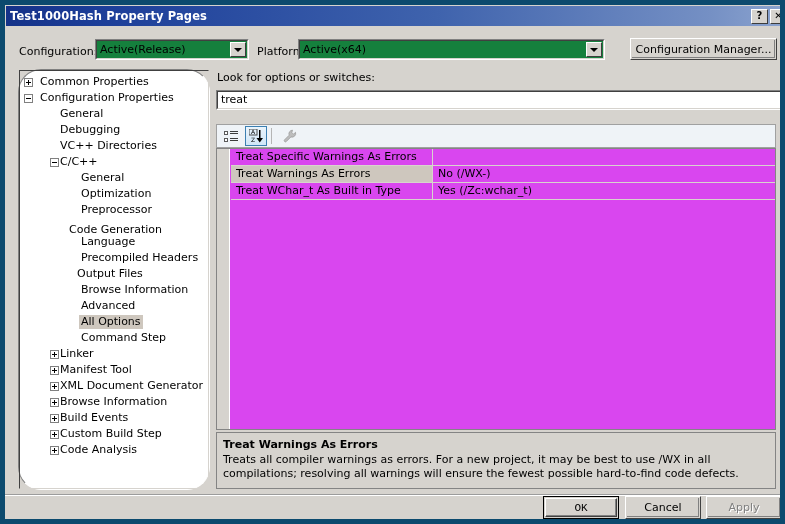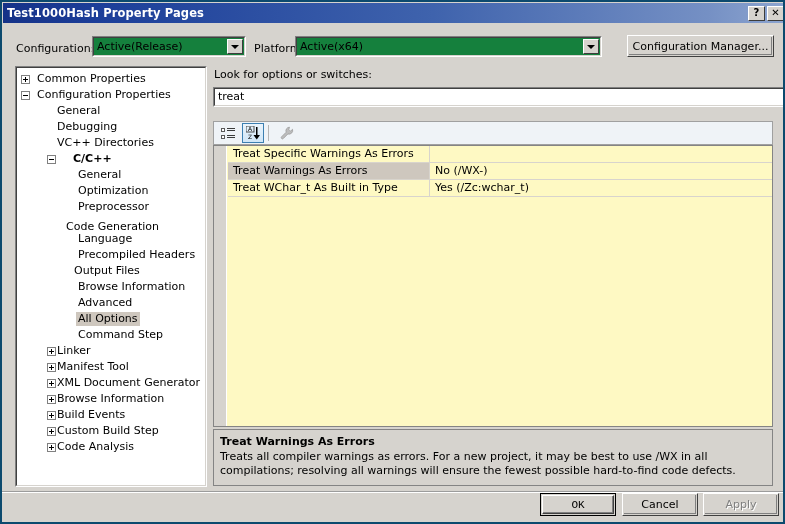--- a/index.html
+++ b/index.html
@@ -11,21 +11,21 @@
     font-family: "DejaVu Sans", "Liberation Sans", sans-serif;
     font-size: 11px;
     color: #000000;
   }
   #dialog {
     position: relative;
     width: 785px;
     height: 524px;
     background: #d6d3ce;
     box-sizing: border-box;
-    border: 2px solid #0c4a6e;
+    border: 5px solid #0c4a6e;
     overflow: hidden;
   }
 
   
   #titlebar {
     position: absolute;
     left: 1px; top: 1px;
     width: 783px; height: 20px;
     background: linear-gradient(to right, #153288 0%, #1c3e99 12%, #3f63ad 55%, #7590c4 90%, #8da5d0 100%);
     display: flex;
@@ -254,21 +254,21 @@
   }
   .tool-sep {
     width: 1px; height: 16px;
     background: #b5b5b5;
     margin: 0 4px;
   }
 
   
   #grid {
     position: absolute;
-    background: #fef9c3;
+    background: #d946ef;
     box-sizing: border-box;
     border: 1px solid #848484;
     overflow: hidden;
   }
   #gutter {
     position: absolute;
     left: 0; top: 0; bottom: 0;
     width: 13px;
     background: #d6d3ce;
     border-right: 1px solid #ffffff;
@@ -368,21 +368,21 @@
     <div class="combo-arrow">
       <span class="arrow-glyph"></span>
     </div>
   </div>
 
   <div class="btn" style="left:625px; top:33px; width:147px; height:22px;">
     <div class="btn-inner"></div>
     <span class="btn-label">Configuration Manager...</span>
   </div>
 
-  <div class="sunken" style="left:13px; top:64px; width:192px; height:421px;">
+  <div class="sunken" style="left:13px; top:64px; width:192px; height:421px;border-radius:23px;">
     <div class="sunken-in"></div>
     <div id="tree">
         <div class="tnode">
           <span class="tbox plus" style="left: 5px;"></span>
           <span class="tlabel" style="left: 19px;">Common Properties</span>
         </div>
         <div class="tnode">
           <span class="tbox" style="left: 5px;"></span>
           <span class="tlabel" style="left: 19px;">Configuration Properties</span>
         </div>
@@ -390,21 +390,21 @@
           <span class="tlabel" style="left: 39px;">General</span>
         </div>
         <div class="tnode">
           <span class="tlabel" style="left: 39px;">Debugging</span>
         </div>
         <div class="tnode">
           <span class="tlabel" style="left: 39px;">VC++ Directories</span>
         </div>
         <div class="tnode">
           <span class="tbox" style="left: 31px;"></span>
-          <span class="tlabel" style="left: 55px; font-weight: bold;">C/C++</span>
+          <span class="tlabel" style="left: 39px;">C/C++</span>
         </div>
         <div class="tnode">
           <span class="tlabel" style="left: 60px;">General</span>
         </div>
         <div class="tnode">
           <span class="tlabel" style="left: 60px;">Optimization</span>
         </div>
         <div class="tnode">
           <span class="tlabel" style="left: 60px;">Preprocessor</span>
         </div>

